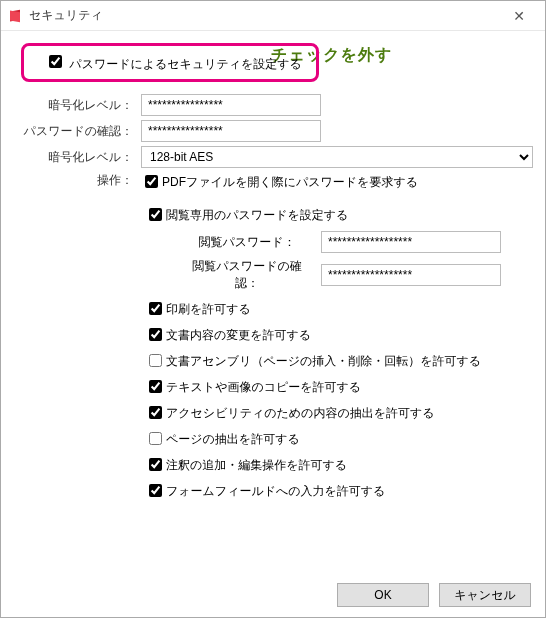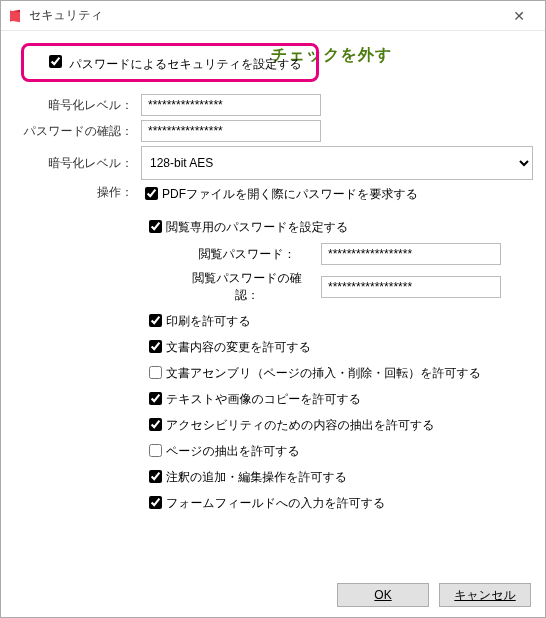--- a/index.html
+++ b/index.html
@@ -86,21 +86,21 @@
   .field-col input[type=text], .field-col input[type=password] {
     width: 180px;
     height: 22px;
     padding: 2px 6px;
     border: 1px solid #bcbcbc;
     font-family: inherit;
     font-size: 12px;
   }
   .field-col select {
     width: 392px;
-    height: 34px;
+    height: 22px;
     border: 1px solid #bcbcbc;
     background: #fff;
     font-family: inherit;
     font-size: 12px;
     padding-left: 4px;
   }
   .ops {
     margin-left: 132px;
   }
   .op-row {
@@ -136,21 +136,20 @@
     gap: 10px;
   }
   .buttonbar button {
     width: 92px;
     height: 24px;
     background: #e1e1e1;
     border: 1px solid #adadad;
     font-family: inherit;
     font-size: 12px;
     cursor: default;
-    text-decoration: underline;
   }
   .ops-label-row {
     display: flex;
   }
   .ops-label-row .label-col { width: 128px; }
   input[type=checkbox] { accent-color: #000; }
 </style>
 </head>
 <body>
 

